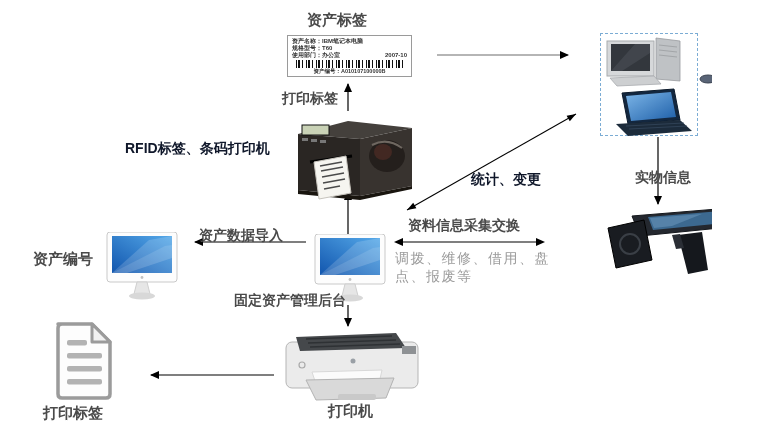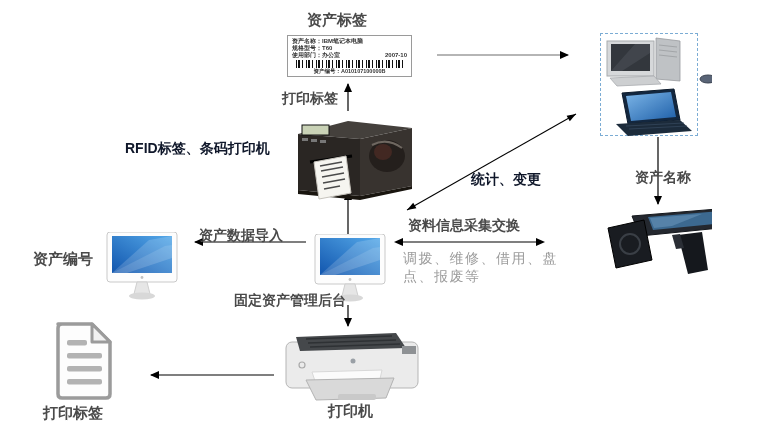--- a/index.html
+++ b/index.html
@@ -3,21 +3,21 @@
 <meta charset="utf-8">
 <style>
   html,body{margin:0;padding:0;background:#ffffff;}
   .canvas{
     position:relative;width:712px;height:444px;background:#ffffff;overflow:hidden;
     font-family:"Liberation Sans","DejaVu Sans",sans-serif;
   }
   .lbl{position:absolute;font-weight:bold;font-size:14px;color:#4a4a4a;white-space:nowrap;}
   .lbl.big{font-size:15px;}
   .lbl.gray{color:#0f172a;}
-  .note{position:absolute;font-size:14px;color:#9b9b9b;line-height:1.32;letter-spacing:1.5px;font-weight:normal;margin-left:8px;}
+  .note{position:absolute;font-size:14px;color:#9b9b9b;line-height:1.32;letter-spacing:1.5px;font-weight:normal;}
   .abs{position:absolute;}
   svg{display:block;}
   
   .tag{
     position:absolute;left:287px;top:35px;width:125px;height:42px;background:#fff;
     border:1px solid #9a9a9a;box-sizing:border-box;padding:2px 4px 1px 4px;overflow:hidden;
   }
   .tag .r{font-size:6px;line-height:7px;color:#333;font-weight:bold;white-space:nowrap;}
   .tag .r3{display:flex;justify-content:space-between;}
   .tag .bc{
@@ -126,21 +126,21 @@
     <polygon points="26,63 71,59 76,84 31,88" fill="url(#lapg)"></polygon>
     <polygon points="16,91 80,87 92,98 28,103" fill="#1c2b3b"></polygon>
     <g stroke="#33465c" stroke-width="0.8">
       <line x1="26" y1="93" x2="84" y2="90"></line>
         <line x1="29" y1="96" x2="87" y2="93"></line>
     </g>
   </svg>
   <div class="lbl big" style="left:716px;top:30px;">资产</div>
 
   <div class="lbl gray" style="left:471px;top:171px;">统计、变更</div>
-  <div class="lbl" style="left:635px;top:169px;">资产名称</div>
+  <div class="lbl" style="left:635px;top:169px;">实物信息</div>
   <div class="lbl" style="left:199px;top:215px;margin-top:12px;">资产数据导入</div>
   <div class="lbl" style="left:408px;top:217px;">资料信息采集交换</div>
   <div class="note" style="left:395px;top:249px;width:160px;">调拨、维修、借用、盘点、报废等</div>
 
   <div class="lbl big" style="left:33px;top:250px;">资产编号</div>
   <svg class="abs" style="left:103px;top:232px;" width="78" height="72" viewBox="0 0 78 72">
     <defs>
       <linearGradient id="g-imac1" x1="0" y1="1" x2="1" y2="0">
         <stop offset="0" stop-color="#1256ae"></stop>
           <stop offset="1" stop-color="#55a9e9"></stop>

